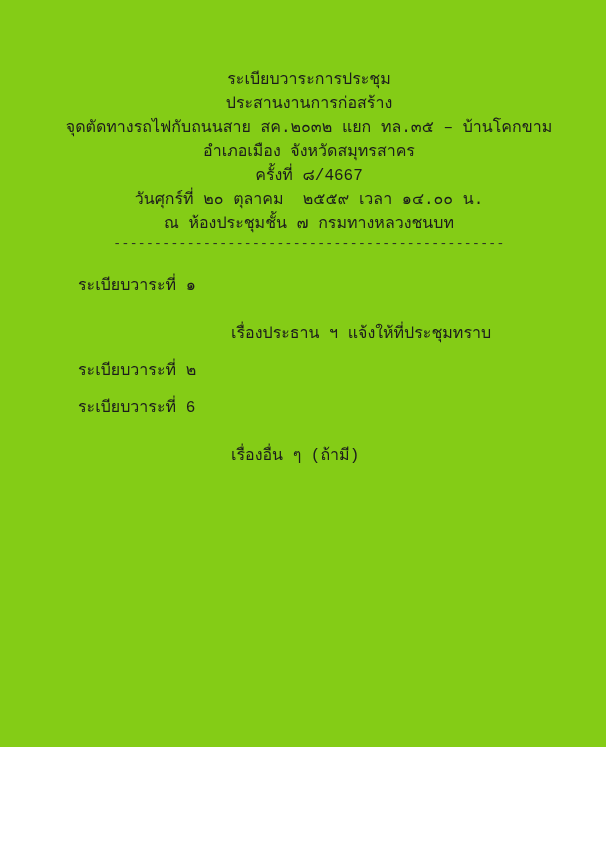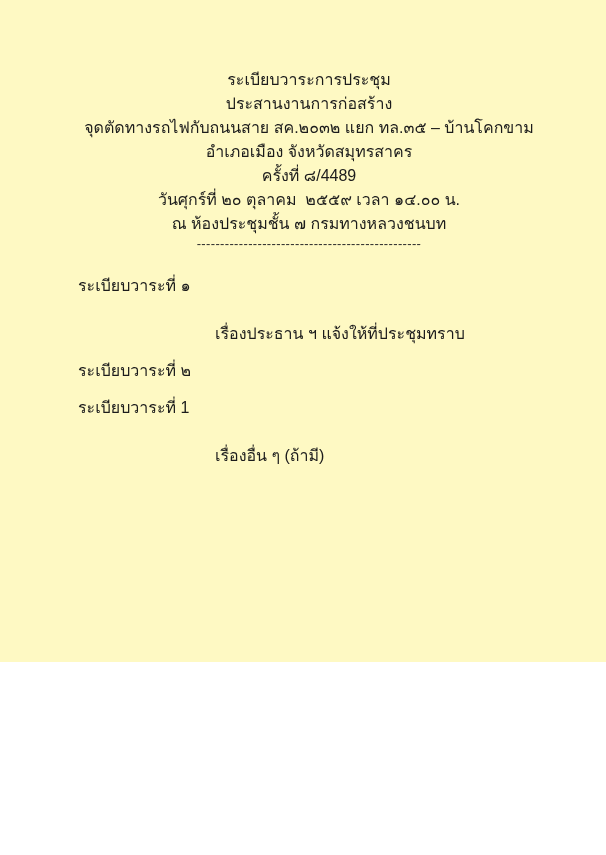--- a/index.html
+++ b/index.html
@@ -3,23 +3,23 @@
 <meta charset="utf-8">
 <style>
   html, body {
     margin: 0;
     padding: 0;
     background: #ffffff;
   }
   .page {
     position: relative;
     width: 606px;
-    height: 662px;
-    background: #fef9c3;
-    font-family: Liberation Sans, sans-serif;
+    height: 747px;
+    background: #84cc16;
+    font-family: Liberation Mono, monospace;
     color: #1c1c1c;
     overflow: hidden;
   }
   .header-block {
     padding-top: 68px;
     padding-left: 12px; 
     text-align: center;
   }
   .header-line {
     font-size: 16px;
@@ -36,20 +36,21 @@
   .agenda-block {
     margin-top: 22px;
   }
   .agenda-row {
     display: flex;
     align-items: flex-start;
     padding-left: 78px;
     margin-bottom: 13px;
     font-size: 16px;
     line-height: 24px;
+    gap: 16px;
   }
   .agenda-label {
     width: 137px;
     flex: 0 0 137px;
     white-space: pre;
   }
   .agenda-desc {
     flex: 1;
     white-space: pre;
     margin-top: 48px;
@@ -58,37 +59,37 @@
 </head>
 <body>
 
 <div class="page">
 
   <div class="header-block">
     <div class="header-line">ระเบียบวาระการประชุม</div>
     <div class="header-line">ประสานงานการก่อสร้าง</div>
     <div class="header-line">จุดตัดทางรถไฟกับถนนสาย สค.๒๐๓๒ แยก ทล.๓๕ – บ้านโคกขาม</div>
     <div class="header-line">อำเภอเมือง จังหวัดสมุทรสาคร</div>
-    <div class="header-line">ครั้งที่ ๘/4489</div>
+    <div class="header-line">ครั้งที่ ๘/4667</div>
     <div class="header-line">วันศุกร์ที่ ๒๐ ตุลาคม  ๒๕๕๙ เวลา ๑๔.๐๐ น.</div>
     <div class="header-line">ณ ห้องประชุมชั้น ๗ กรมทางหลวงชนบท</div>
     <div class="divider-line">------------------------------------------------</div>
   </div>
 
   <div class="agenda-block">
 
     <div class="agenda-row">
       <div class="agenda-label">ระเบียบวาระที่ ๑</div>
       <div class="agenda-desc">เรื่องประธาน ฯ แจ้งให้ที่ประชุมทราบ</div>
     </div>
 
     <div class="agenda-row">
       <div class="agenda-label">ระเบียบวาระที่ ๒</div>
     </div>
 
     <div class="agenda-row">
-      <div class="agenda-label">ระเบียบวาระที่ 1</div>
+      <div class="agenda-label">ระเบียบวาระที่ 6</div>
       <div class="agenda-desc">เรื่องอื่น ๆ (ถ้ามี)</div>
     </div>
 
   </div>
 
 </div>
 
 </body></html>

